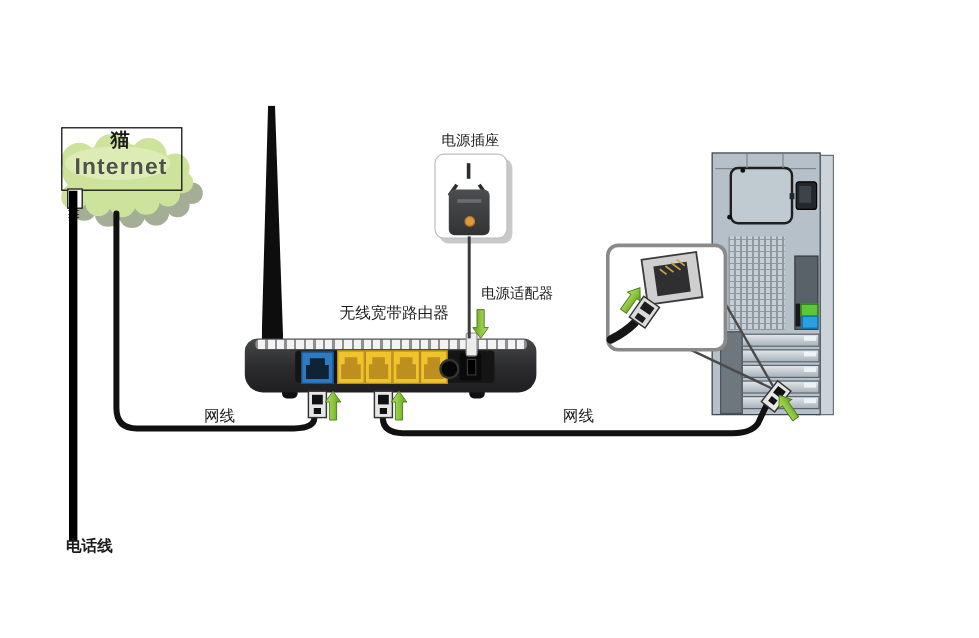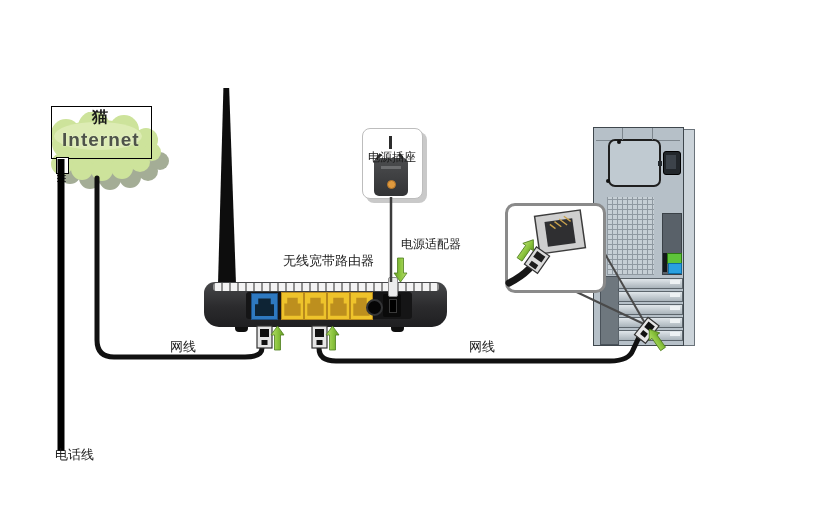--- a/index.html
+++ b/index.html
@@ -1,20 +1,20 @@
 <!DOCTYPE html>
 <html><head>
 <meta charset="utf-8">
 <style>
   html,body{margin:0;padding:0;background:#fff;}
   #canvas{position:relative;width:816px;height:532px;background:#ffffff;overflow:hidden;
           font-family:"Liberation Sans","DejaVu Sans",sans-serif;}
   .abs{position:absolute;}
   .label{color:#1a1a1a;font-size:13px;white-space:nowrap;}
-  .label-bold{font-weight:normal;text-align:center;}
+  .label-bold{font-weight:bold;text-align:center;}
 
   
   #modem-box{left:51px;top:106px;width:99px;height:51px;border:1px solid #000;background:transparent;z-index:4;}
   #modem-label{left:92px;top:107px;font-size:16px;font-weight:bold;z-index:5;}
   #internet-label{left:62px;top:129px;font-size:19px;font-weight:bold;color:#4e5349;
                   letter-spacing:1px;text-shadow:0 0 2px #eef6d8;z-index:5;}
   #phone-plug{left:56px;top:157px;width:11px;height:15px;border:1px solid #000;background:#fff;z-index:6;}
   #phone-plug-dashes{left:57px;top:174px;width:9px;height:8px;z-index:6;
       background:repeating-linear-gradient(0deg,#444 0 1px,transparent 1px 3px);}
 
@@ -86,21 +86,21 @@
   
   #inset-box{left:505px;top:203px;width:95px;height:84px;border:3px solid #8a8a8a;border-radius:10px;
       background:#fff;z-index:8;}
 
   
   svg.overlay{position:absolute;left:0;top:0;z-index:7;pointer-events:none;}
   #inset-art{z-index:9;}
 
   
   #router-label{left:283px;top:252px;z-index:10;}
-  #socket-label{left:368px;top:109px;font-size:12px;z-index:10;margin-top:40px;}
+  #socket-label{left:368px;top:109px;font-size:12px;z-index:10;}
   #adapter-label{left:401px;top:203px;font-size:12px;z-index:10;margin-top:33px;}
   #cable-left-label{left:170px;top:338px;z-index:10;}
   #cable-right-label{left:469px;top:338px;z-index:10;}
   #phone-label{left:55px;top:446px;z-index:10;}
 </style>
 </head>
 <body>
 
 <div id="canvas">
 

